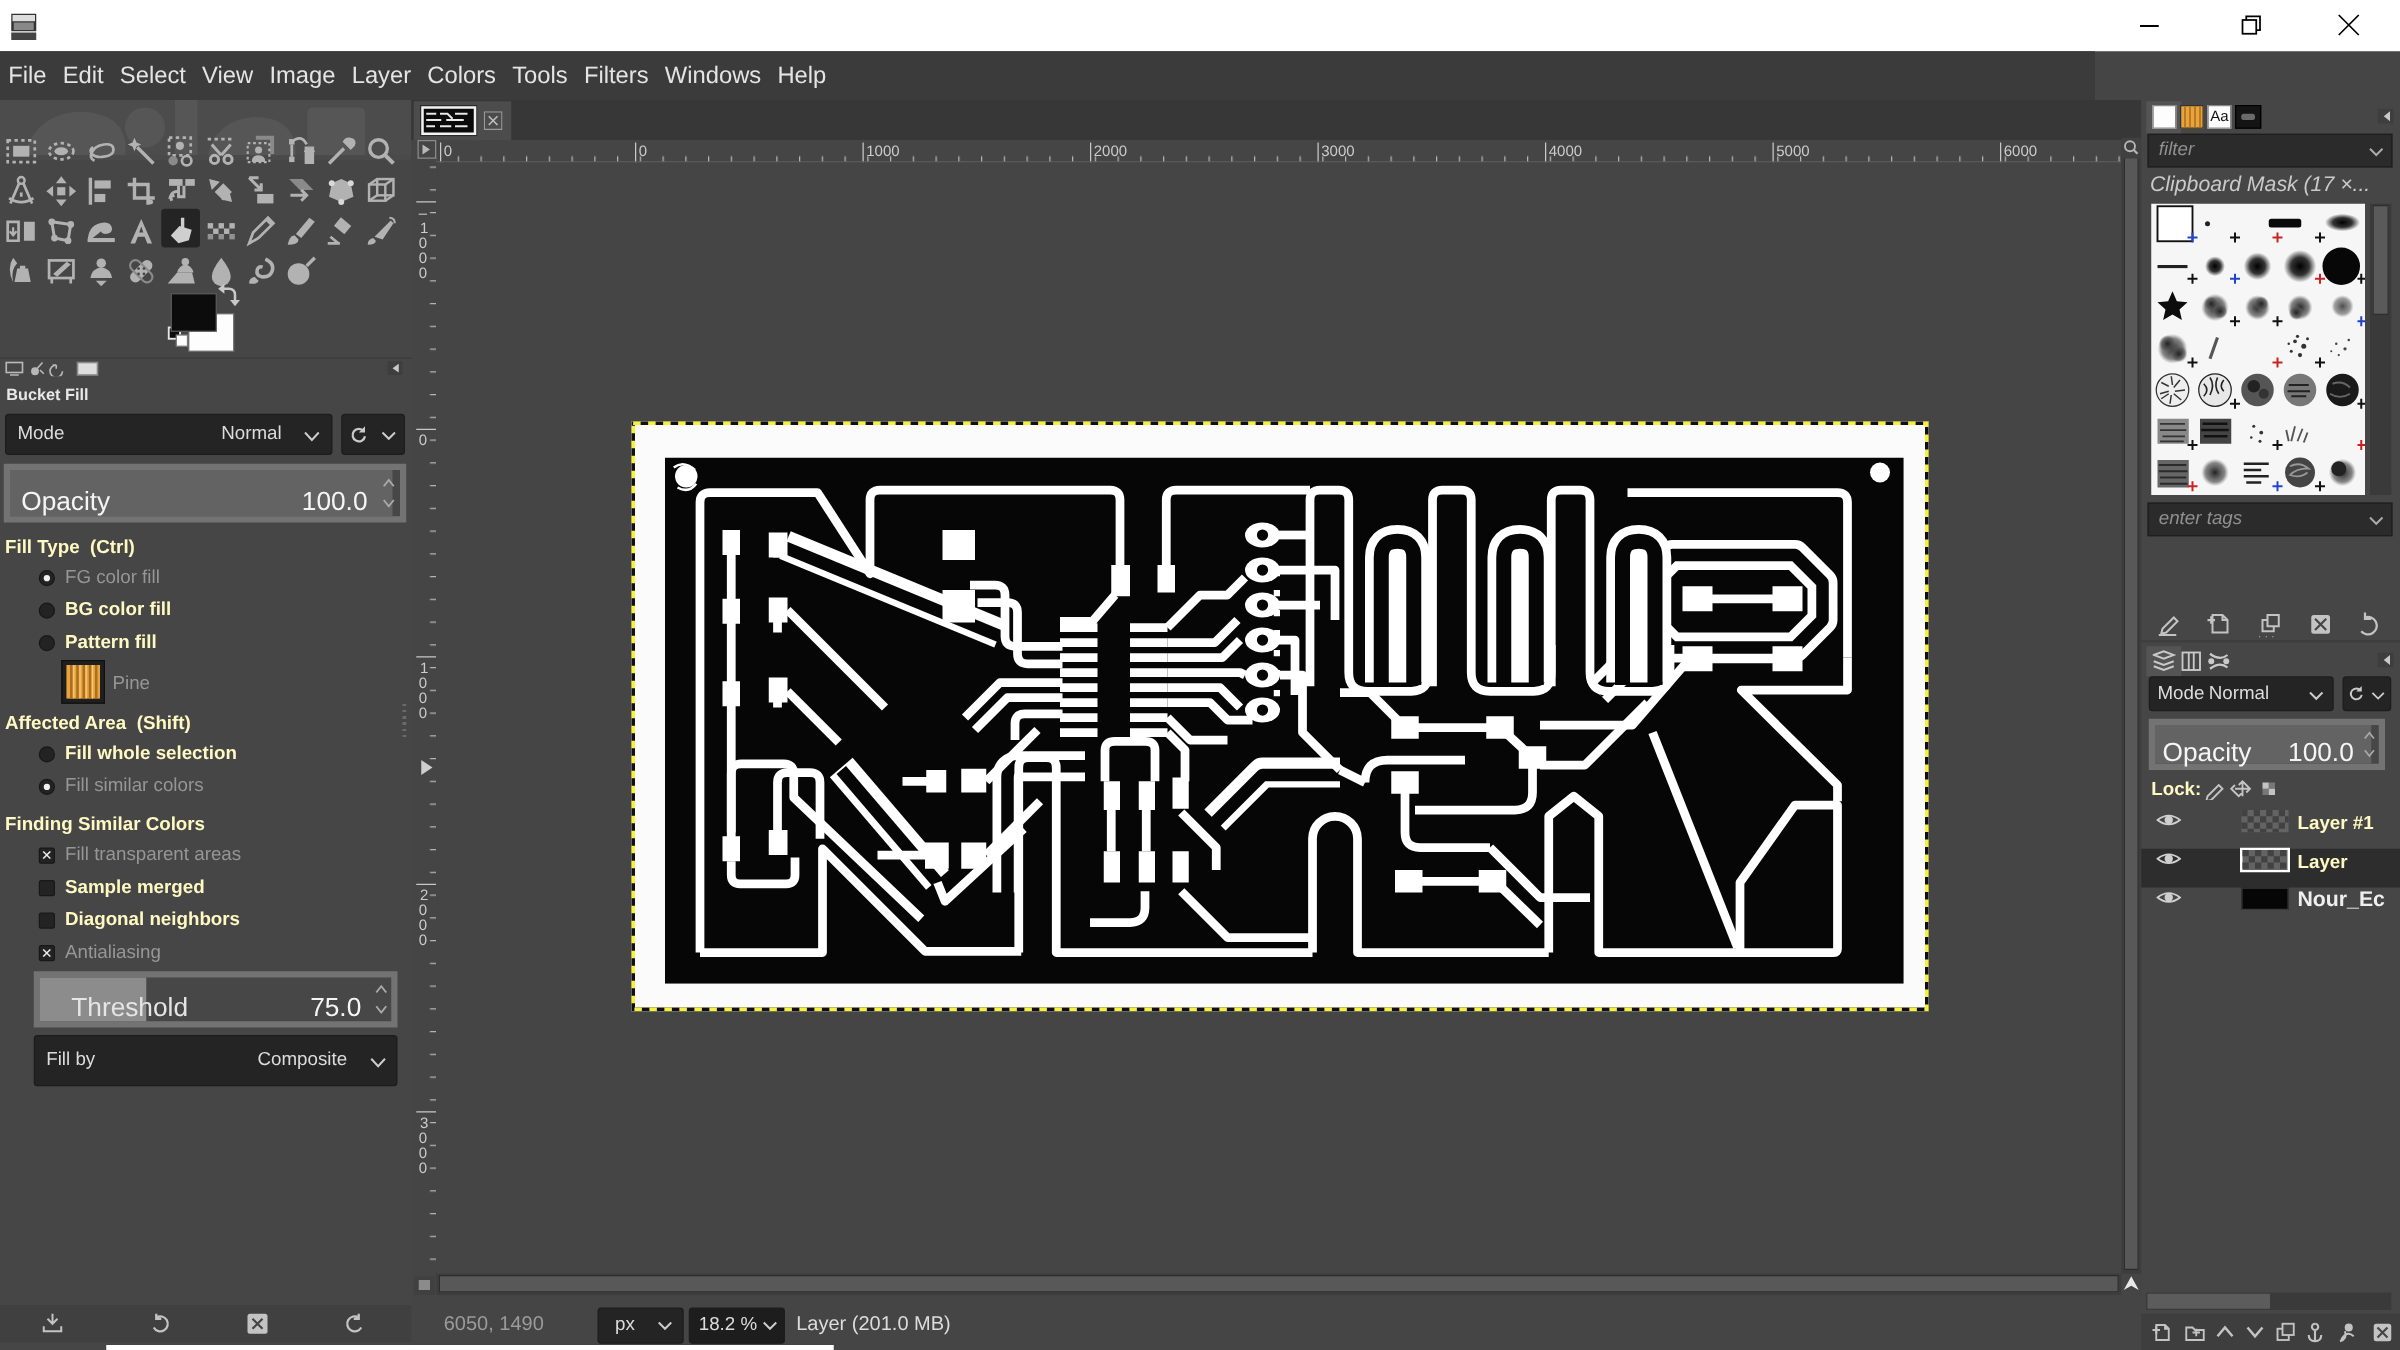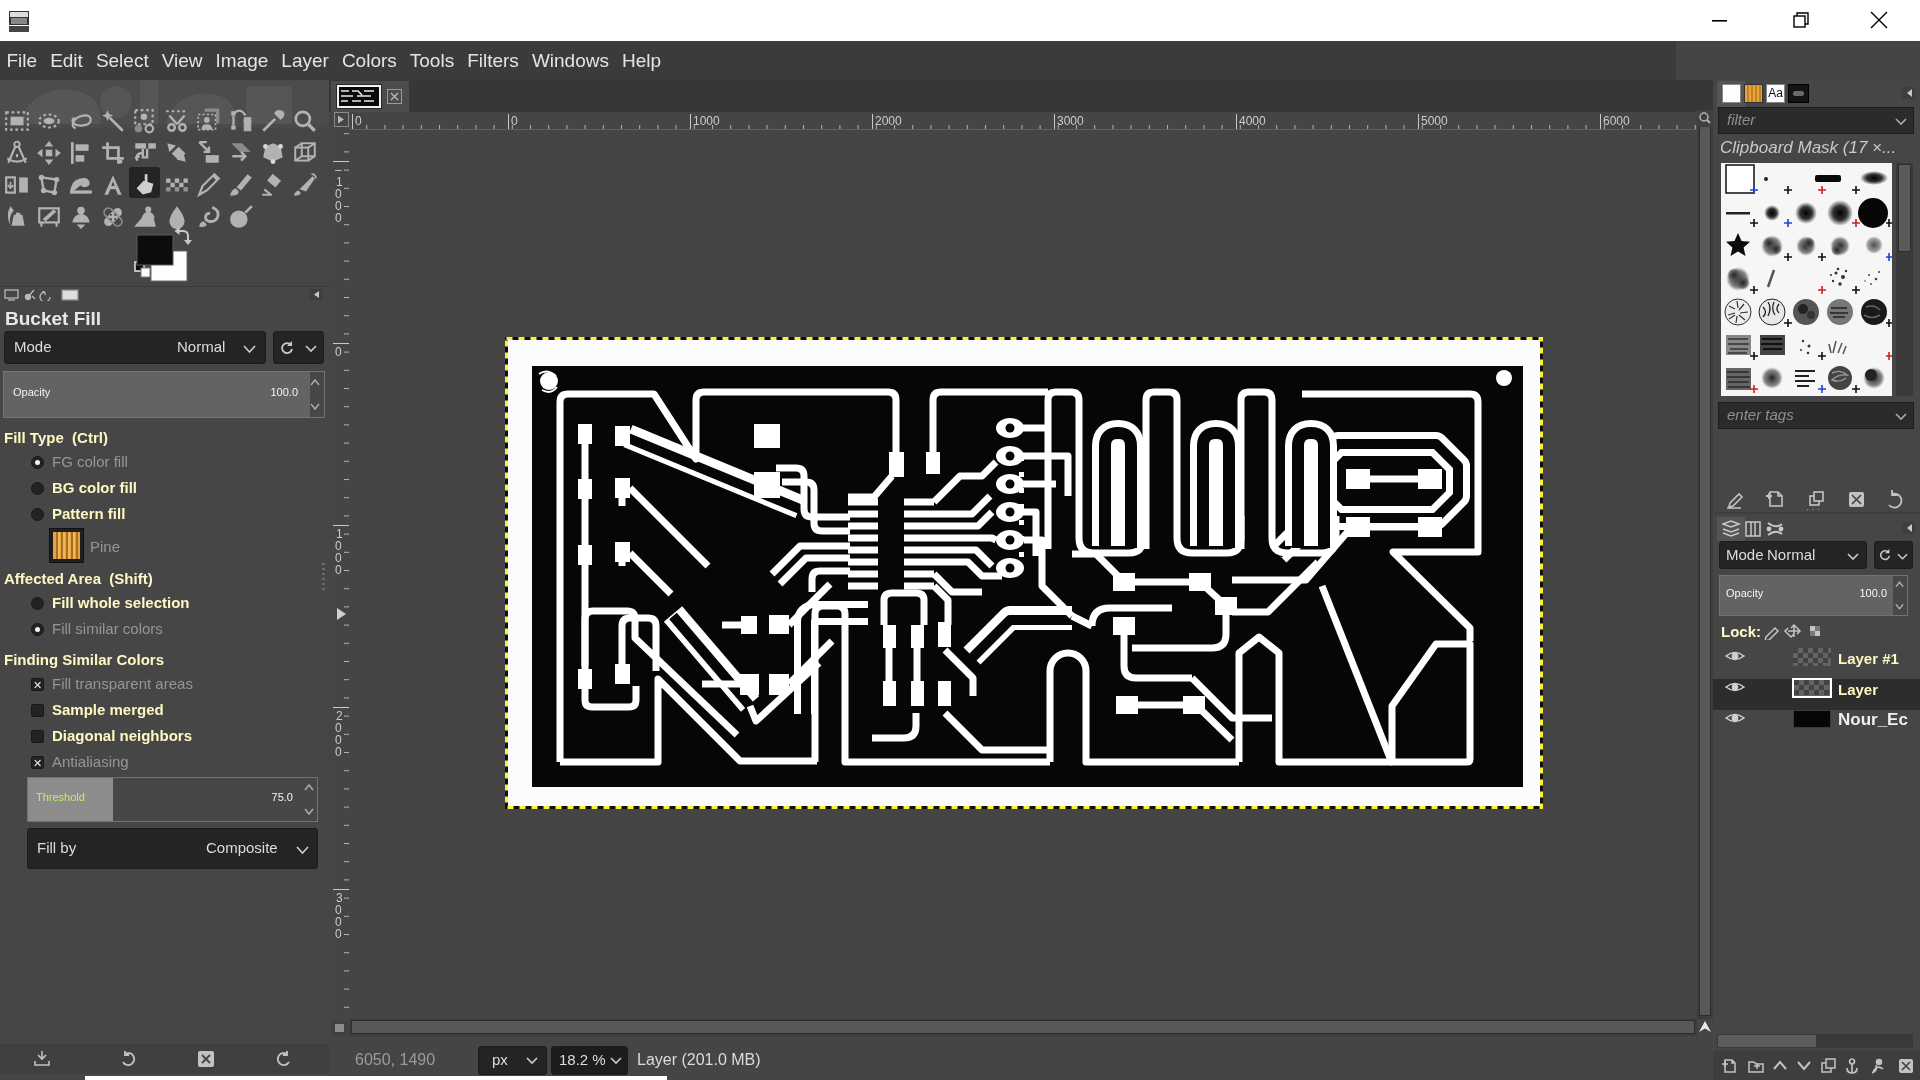--- a/index.html
+++ b/index.html
@@ -14,21 +14,21 @@
   #menubar { left:0; top:41px; width:1676px; height:39px; background:#3b3b3b; color:#e4e4e4;
     font-size:19px; display:flex; align-items:center; }
   #menubar span { padding:0 6.5px; }
   
   #leftdock { left:0; top:80px; width:329px; height:1000px; background:#464646; }
   #toolgrid svg { width:26px; height:26px; }
   
   .optlabel { position:absolute; font-size:15px; color:#fef9c3; white-space:nowrap;font-weight:bold; }
   .dimlabel { position:absolute; font-size:15px; color:#969696; white-space:nowrap; }
   .combo { position:absolute; background:#242424; border:1px solid #1c1c1c; border-radius:3px; color:#dcdcdc; font-size:15px; }
-  .slider { position:absolute; background:#474747; border:1px solid #737373; color:#fff; font-size:11px; }
+  .slider { position:absolute; background:#474747; border:5px solid #737373; color:#fff; font-size:21px; }
   .sliderfill { position:absolute; left:0; top:0; bottom:0; background:#636363; }
   .radio { position:absolute; width:13px; height:13px; border-radius:50%; background:#232323; border:1px solid #181818; }
   .radio.sel::after { content:""; position:absolute; left:3px; top:3px; width:5px; height:5px; border-radius:50%; background:#f2f2f2; }
   .check { position:absolute; width:13px; height:13px; background:#232323; border:1px solid #181818; border-radius:2px; color:#eee; font-size:11px; line-height:12px; text-align:center; }
   
   #canvasarea { left:329px; top:80px; width:1384px; height:1000px; background:#454545; }
   
   #rightdock { left:1713px; top:80px; width:207px; height:1000px; background:#464646; }
   .entry { position:absolute; background:#2b2b2b; border:1px solid #1e1e1e; color:#8f8f8f; font-style:italic; font-size:15px; }
 </style>
@@ -296,21 +296,21 @@
       <rect x="1" y="2" width="13" height="8"></rect>
         <line x1="4" y1="12" x2="11" y2="12"></line>
       <path d="M22 11 L30 2 M28 8 l3 3"></path>
         <circle cx="24" cy="9" r="2.5" fill="#b9b9b9"></circle>
       <path d="M41 4 a5 5 0 1 0 5 5 M41 4 h-3 m3 0 v3"></path>
       <rect x="58" y="2" width="16" height="10" fill="#dedede" stroke="#888"></rect>
     </g>
     <rect x="306" y="1" width="12" height="11" fill="#3e3e3e"></rect>
     <path d="M315 3 l-5 3.5 l5 3.5 Z" fill="#c9c9c9"></path>
   </svg>
-  <div class="abs" style="left:5px;top:308px;font-size:19px;font-weight:bold;color:#e8e8e8">Bucket Fill</div>
+  <div class="abs" style="left:5px;top:308px;font-size:13px;font-weight:bold;color:#e8e8e8">Bucket Fill</div>
 
   <div class="abs combo" style="left:4px;top:331px;width:262px;height:33px">
     <span style="position:absolute;left:9px;top:6px">Mode</span>
     <span style="position:absolute;left:172px;top:6px">Normal</span>
     <svg style="position:absolute;right:9px;top:13px" width="13" height="9" viewBox="0 0 13 9">
         <path d="M1 1 L6.5 7 L12 1" stroke="#ccc" stroke-width="1.6" fill="none"></path>
       </svg>
   </div>
   <div class="abs combo" style="left:273px;top:331px;width:51px;height:33px">
     <svg style="position:absolute;left:5px;top:8px" width="16" height="16" viewBox="0 0 16 16">
@@ -372,21 +372,21 @@
   <div class="abs dimlabel" style="left:52px;top:675px">Fill transparent areas</div>
   <div class="abs check" style="left:31px;top:704px"></div>
   <div class="abs optlabel" style="left:52px;top:701px">Sample merged</div>
   <div class="abs check" style="left:31px;top:730px"></div>
   <div class="abs optlabel" style="left:52px;top:727px">Diagonal neighbors</div>
   <div class="abs check" style="left:31px;top:756px">✕</div>
   <div class="abs dimlabel" style="left:52px;top:753px">Antialiasing</div>
 
   <div class="abs slider" style="left:27px;top:777px;width:291px;height:45px">
     <div class="sliderfill" style="width:85px;background:#8c8c8c"></div>
-    <span style="position:absolute;left:8px;top:13px;color:#bef264">Threshold</span>
+    <span style="position:absolute;left:25px;top:13px;color:#e5e5e5">Threshold</span>
     <span style="position:absolute;right:24px;top:13px;color:#f5f5f5">75.0</span>
     <svg style="position:absolute;right:2px;top:5px" width="12" height="9" viewBox="0 0 12 9">
         <path d="M2 7 L6 2 L10 7" stroke="#aaa" stroke-width="1.5" fill="none"></path>
       </svg>
     <svg style="position:absolute;right:2px;bottom:5px" width="12" height="9" viewBox="0 0 12 9">
         <path d="M2 2 L6 7 L10 2" stroke="#aaa" stroke-width="1.5" fill="none"></path>
       </svg>
   </div>
 
   <div class="abs combo" style="left:27px;top:828px;width:291px;height:41px">

